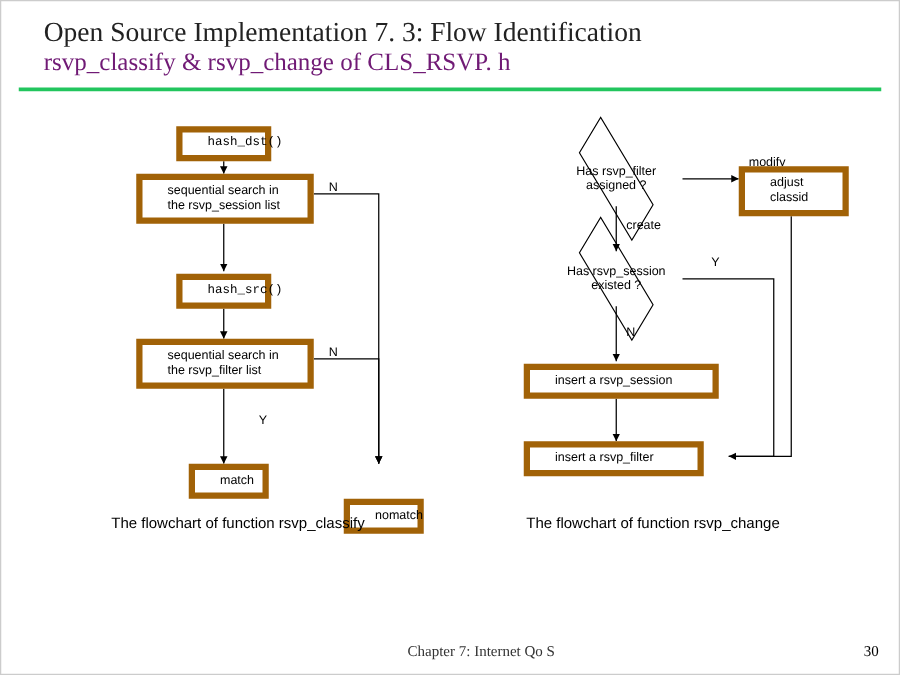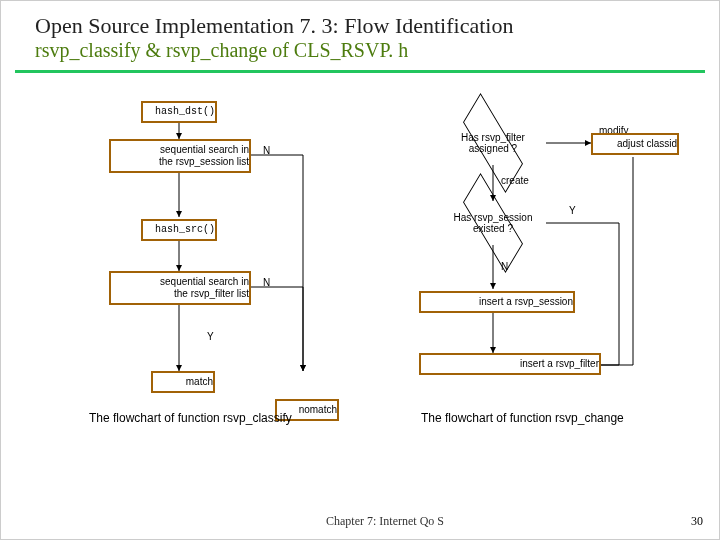--- a/index.html
+++ b/index.html
@@ -18,33 +18,33 @@
     margin: 0 14px;
   }
   .title-line1 {
     font-family: Garamond, Georgia, serif;
     font-size: 22px;
     color: #222;
   }
   .title-line2 {
     font-family: Garamond, Georgia, serif;
     font-size: 20px;
-    color: #4d7c0f;
+    color: #701a75;
   }
   .canvas {
     position: relative;
     width: 720px;
     height: 420px;
   }
   .box {
     position: absolute;
-    border: 2px solid #a16207;
+    border: 5px solid #a16207;
     background: #fff;
-    padding: 3px 0;
-    text-align: right;
+    padding: 3px 20px;
+    text-align: left;
     font-size: 10px;
     line-height: 1.2;
   }
   .diamond {
     position: absolute;
     width: 110px;
     height: 44px;
     display: flex;
     align-items: center;
     justify-content: center;
@@ -175,21 +175,21 @@
 
   <div class="diamond" style="left:437px; top:128px;">
     <span>Has rsvp_session existed ?</span>
   </div>
   <div class="label" style="left:568px; top:132px;">Y</div>
   <div class="label" style="left:500px; top:188px;">N</div>
 
   <div class="box" style="left:418px; top:218px; width:156px;">
     <span>insert a rsvp_session</span>
   </div>
-  <div class="box" style="left:418px; top:280px; width:182px;">
+  <div class="box" style="left:418px; top:280px; width:144px;">
     <span>insert a rsvp_filter</span>
   </div>
 
   <div class="caption" style="left:420px; top:338px;">
     <span>The flowchart of function rsvp_change</span>
   </div>
 
 </div>
 
 <div class="footer">Chapter 7: Internet Qo S</div>

